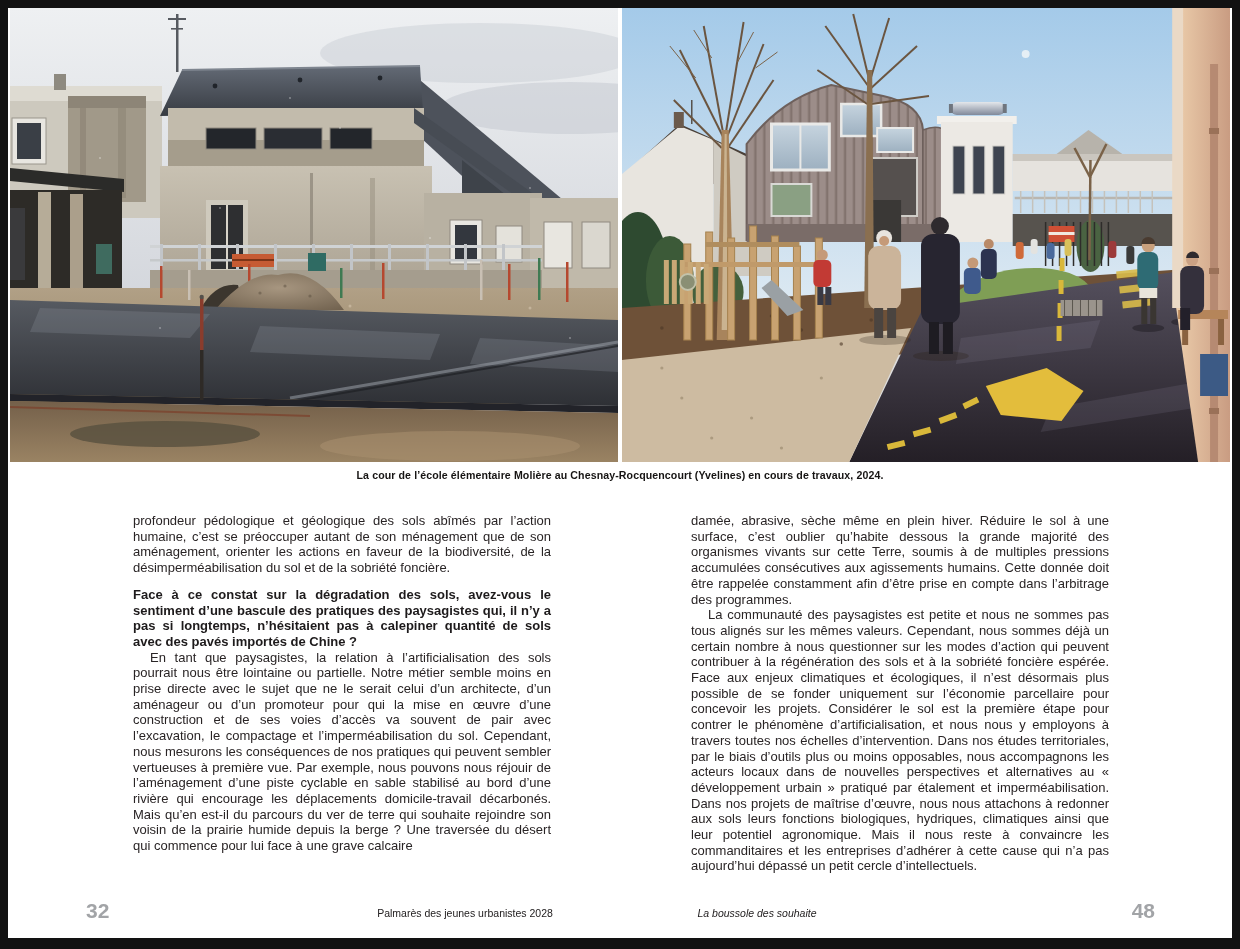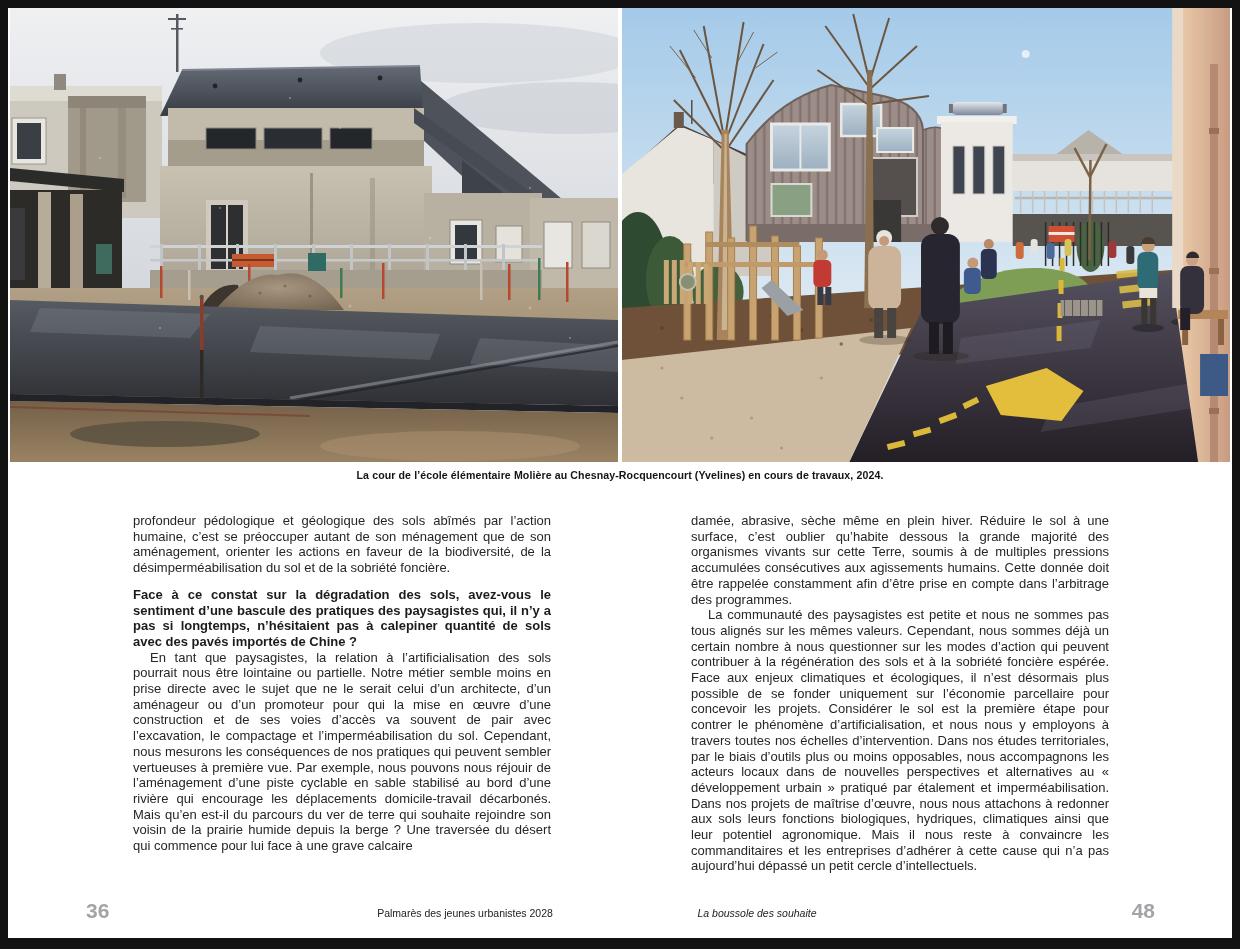--- a/index.html
+++ b/index.html
@@ -475,19 +475,19 @@
       <p>profondeur pédologique et géologique des sols abîmés par l’action humaine, c’est se préoccuper autant de son ménagement que de son aménagement, orienter les actions en faveur de la biodiversité, de la désimperméabilisation du sol et de la sobriété foncière.</p>
       <p class="question">Face à ce constat sur la dégradation des sols, avez-vous le sentiment d’une bascule des pratiques des paysagistes qui, il n’y a pas si longtemps, n’hésitaient pas à calepiner quantité de sols avec des pavés importés de Chine ?</p>
       <p class="indent">En tant que paysagistes, la relation à l’artificialisation des sols pourrait nous être lointaine ou partielle. Notre métier semble moins en prise directe avec le sujet que ne le serait celui d’un architecte, d’un aménageur ou d’un promoteur pour qui la mise en œuvre d’une construction et de ses voies d’accès va souvent de pair avec l’excavation, le compactage et l’imperméabilisation du sol. Cependant, nous mesurons les conséquences de nos pratiques qui peuvent sembler vertueuses à première vue. Par exemple, nous pouvons nous réjouir de l’aménagement d’une piste cyclable en sable stabilisé au bord d’une rivière qui encourage les déplacements domicile-travail décarbonés. Mais qu’en est-il du parcours du ver de terre qui souhaite rejoindre son voisin de la prairie humide depuis la berge ? Une traversée du désert qui commence pour lui face à une grave calcaire</p>
     </div>
 
     <div class="col col-right">
       <p>damée, abrasive, sèche même en plein hiver. Réduire le sol à une surface, c’est oublier qu’habite dessous la grande majorité des organismes vivants sur cette Terre, soumis à de multiples pressions accumulées consécutives aux agissements humains. Cette donnée doit être rappelée constamment afin d’être prise en compte dans l’arbitrage des programmes.</p>
       <p class="indent">La communauté des paysagistes est petite et nous ne sommes pas tous alignés sur les mêmes valeurs. Cependant, nous sommes déjà un certain nombre à nous questionner sur les modes d’action qui peuvent contribuer à la régénération des sols et à la sobriété foncière espérée. Face aux enjeux climatiques et écologiques, il n’est désormais plus possible de se fonder uniquement sur l’économie parcellaire pour concevoir les projets. Considérer le sol est la première étape pour contrer le phénomène d’artificialisation, et nous nous y employons à travers toutes nos échelles d’intervention. Dans nos études territoriales, par le biais d’outils plus ou moins opposables, nous accompagnons les acteurs locaux dans de nouvelles perspectives et alternatives au « développement urbain » pratiqué par étalement et imperméabilisation. Dans nos projets de maîtrise d’œuvre, nous nous attachons à redonner aux sols leurs fonctions biologiques, hydriques, climatiques ainsi que leur potentiel agronomique. Mais il nous reste à convaincre les commanditaires et les entreprises d’adhérer à cette cause qui n’a pas aujourd’hui dépassé un petit cercle d’intellectuels.</p>
     </div>
 
-    <div class="pagenum pagenum-left">36</div>
+    <div class="pagenum pagenum-left">32</div>
     <div class="running running-left">Palmarès des jeunes urbanistes 2028</div>
     <div class="running running-right">La boussole des souhaite</div>
     <div class="pagenum pagenum-right">48</div>
 
   </div>
 </div>
 
 </body></html>

